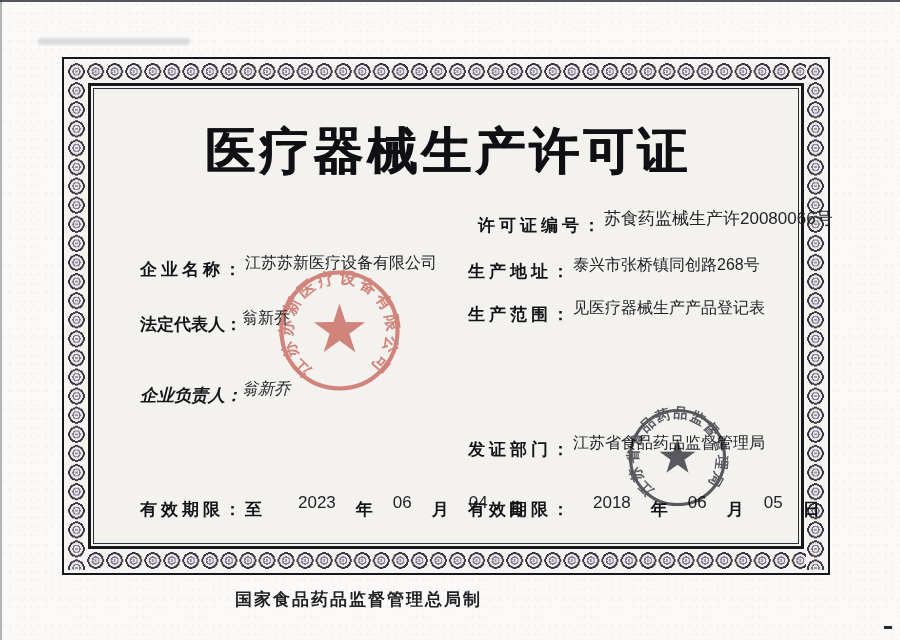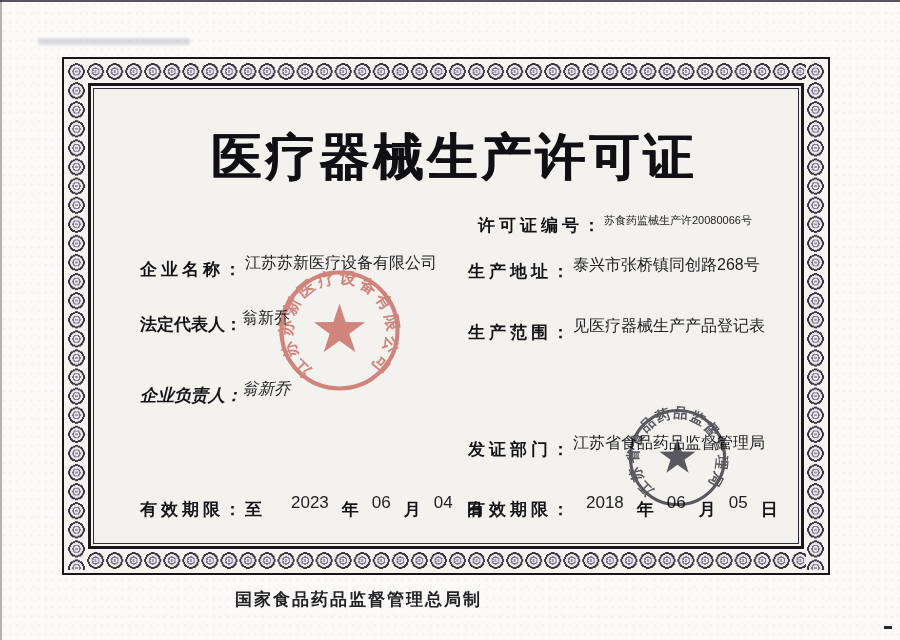--- a/index.html
+++ b/index.html
@@ -49,30 +49,30 @@
     position:absolute;inset:24px;
     border:3px solid #17171c;background:#f3f2ee;box-sizing:border-box;
   }
   .inner-frame::after{
     content:"";position:absolute;inset:2px;border:1px solid #2c2c34;pointer-events:none;
   }
 
   
   .content{position:absolute;inset:0;z-index:2;color:#1b1b1f;}
   .title{
-    position:absolute;left:62px;top:116px;width:768px;margin:8px;
+    position:absolute;left:62px;top:116px;width:768px;margin:2px;
     text-align:center;font-size:50px;font-weight:900;letter-spacing:4px;
     color:#101014;text-shadow:1px 0 0 #101014;
   }
   .row{position:absolute;white-space:nowrap;line-height:24px;font-size:17px;}
   .lbl{font-weight:700;color:#141418;}
   .spread .lbl{letter-spacing:4px;}
   .val{position:relative;top:-7px;font-weight:400;color:#232327;font-size:16px;}
-  .license .val{font-size:11px;margin-top:13px;}
-  .num{position:relative;top:-7px;margin:0 13px;font-size:17px;color:#232327;}
+  .license .val{font-size:17px;margin-top:13px;}
+  .num{position:relative;top:-7px;margin:0 20px;font-size:17px;color:#232327;}
   .unit{font-weight:700;color:#141418;}
   .zhi{font-weight:700;margin-right:16px;color:#141418;}
   .footer{
     position:absolute;left:0;top:588px;width:717px;text-align:center;
     font-size:17px;font-weight:700;letter-spacing:2px;color:#222226;
   }
   .stamp{position:absolute;mix-blend-mode:multiply;}
   .stamp-company{left:267px;top:258px;opacity:.68;}
   .stamp-authority{left:620px;top:400px;opacity:.88;}
 </style>
@@ -116,21 +116,21 @@
 
 
     <div class="row spread" style="left:140px;top:498px;">
       <span class="lbl">有效期限：</span><span class="zhi">至</span><span class="num">2023</span><span class="unit">年</span><span class="num">06</span><span class="unit">月</span><span class="num">04</span><span class="unit">日</span>
     </div>
 
     <div class="row spread" style="left:468px;top:260px;">
       <span class="lbl">生产地址：</span><span class="val">泰兴市张桥镇同创路268号</span>
     </div>
 
-    <div class="row spread" style="left:468px;top:321px;">
+    <div class="row spread" style="left:468px;top:303px;">
       <span class="lbl">生产范围：</span><span class="val">见医疗器械生产产品登记表</span>
     </div>
 
     <div class="row spread" style="left:468px;top:438px;">
       <span class="lbl">发证部门：</span><span class="val">江苏省食品药品监督管理局</span>
     </div>
 
     <div class="row spread" style="left:468px;top:498px;">
       <span class="lbl">有效期限：</span><span class="num">2018</span><span class="unit">年</span><span class="num">06</span><span class="unit">月</span><span class="num">05</span><span class="unit">日</span>
     </div>

